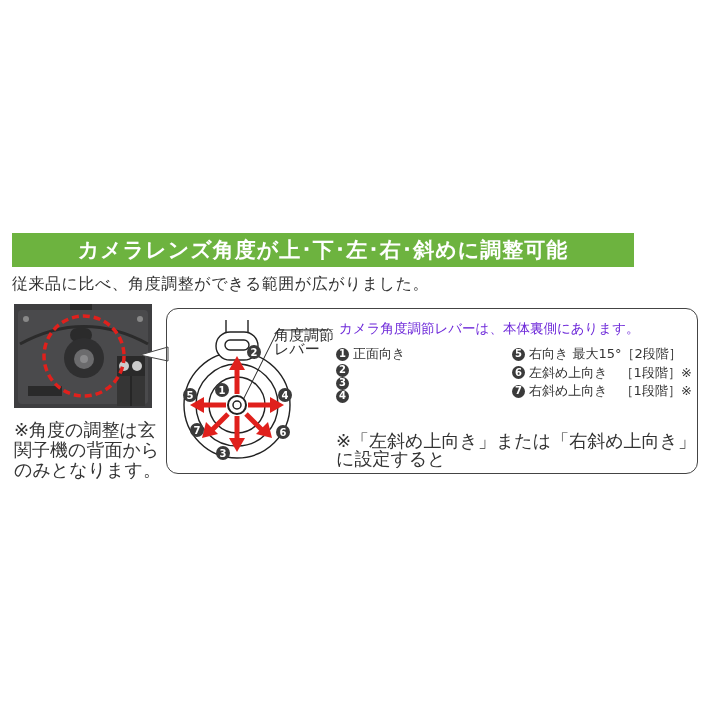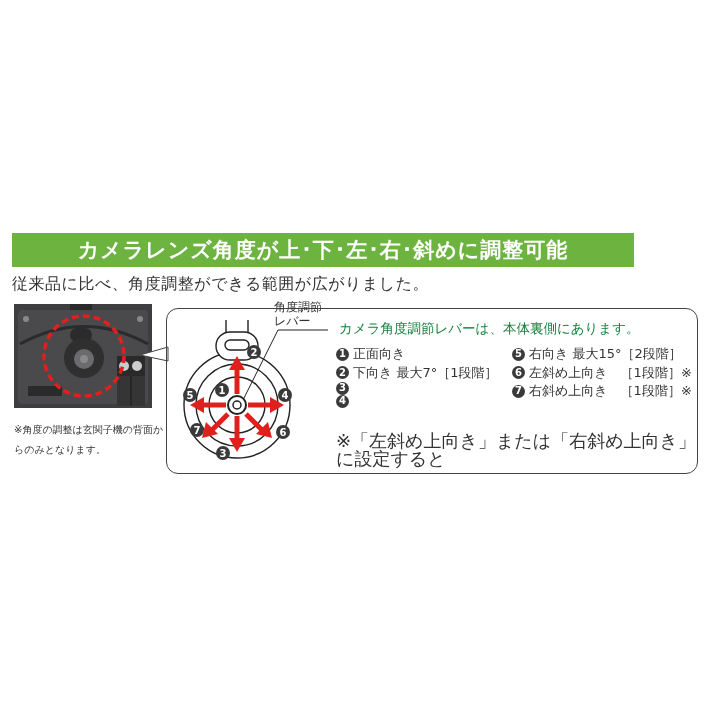--- a/index.html
+++ b/index.html
@@ -3,26 +3,26 @@
 <meta charset="utf-8">
 <style>
   html, body { margin:0; padding:0; background:#ffffff; }
   body { width:713px; height:713px; position:relative; overflow:hidden;
          font-family:"DejaVu Sans", sans-serif; color:#333; }
   .banner { position:absolute; left:12px; top:233px; width:622px; height:34px;
             background:#6db33f; color:#fff; font-weight:bold; font-size:21px;
             display:flex; align-items:center; justify-content:center; letter-spacing:1px; }
   .subtitle { position:absolute; left:12px; top:274px; font-size:16px; color:#333; letter-spacing:0.5px; }
   .photo { position:absolute; left:14px; top:304px; width:138px; height:104px; }
-  .photo-caption { position:absolute; left:14px; top:420px; width:150px; font-size:10px; line-height:20px; color:#333; }
+  .photo-caption { position:absolute; left:14px; top:420px; width:150px; font-size:18px; line-height:20px; color:#333; }
   .box { position:absolute; left:166px; top:308px; width:532px; height:166px;
          border:1.3px solid #444; border-radius:12px; box-sizing:border-box; }
   .diagram { position:absolute; left:168px; top:310px; width:160px; height:162px; }
-  .lever-label { position:absolute; left:274px; top:300px; font-size:12px; line-height:14px; color:#333; }
-  .intro { position:absolute; left:339px; top:320px; font-size:13.5px; color:#15803d; }
+  .lever-label { position:absolute; left:274px; top:328px; font-size:15px; line-height:14px; color:#333; }
+  .intro { position:absolute; left:339px; top:320px; font-size:13.5px; color:#6d28d9; }
   .list { position:absolute; top:345px; font-size:13px; line-height:18.5px; color:#333; }
   .list-left { left:336px; }
   .list-right { left:512px; }
   .item { display:flex; align-items:center; white-space:nowrap; }
   .num { display:inline-flex; width:13px; height:13px; border-radius:50%; background:#3a3a3a;
          color:#fff; font-size:10px; font-weight:bold; align-items:center; justify-content:center; margin-right:4px; }
   .note { position:absolute; left:336px; top:432px; font-size:18px; line-height:18px; color:#333; }
   .note .cont { padding-left:13px; }
 </style>
 </head>
@@ -114,21 +114,20 @@
 
 <div class="intro">カメラ角度調節レバーは、本体裏側にあります。</div>
 
 <div class="list list-left">
   <div class="item">
       <span class="num">1</span>
       <span>正面向き</span>
     </div>
   <div class="item">
       <span class="num">2</span>
-      <span>下向き 最大7°［1段階］</span>
     </div>
   <div class="item">
       <span class="num">3</span>
     </div>
   <div class="item">
       <span class="num">4</span>
     </div>
 </div>
 
 <div class="list list-right">

